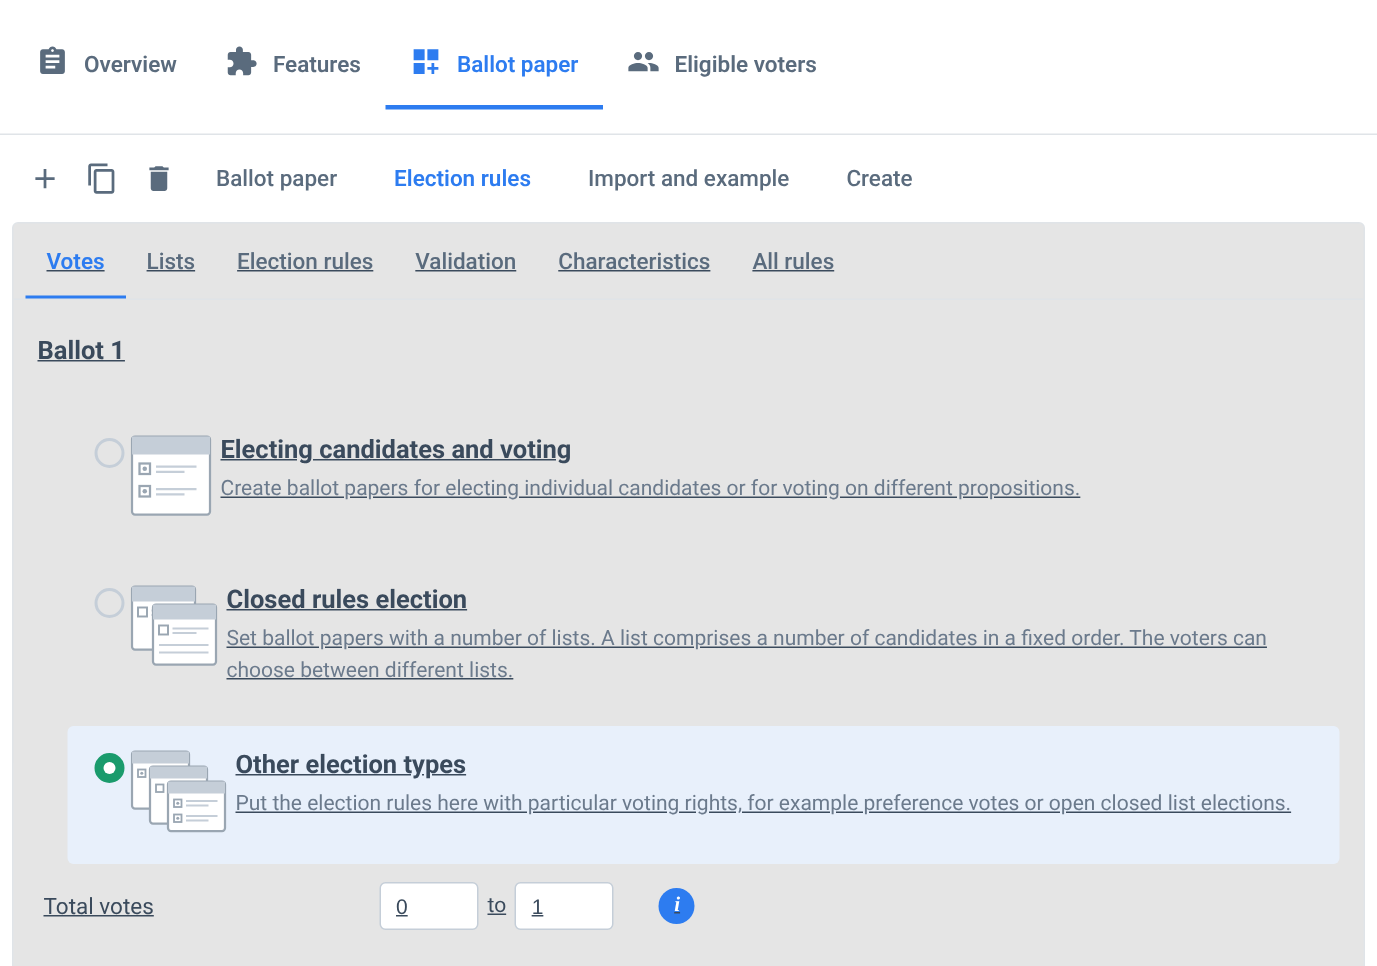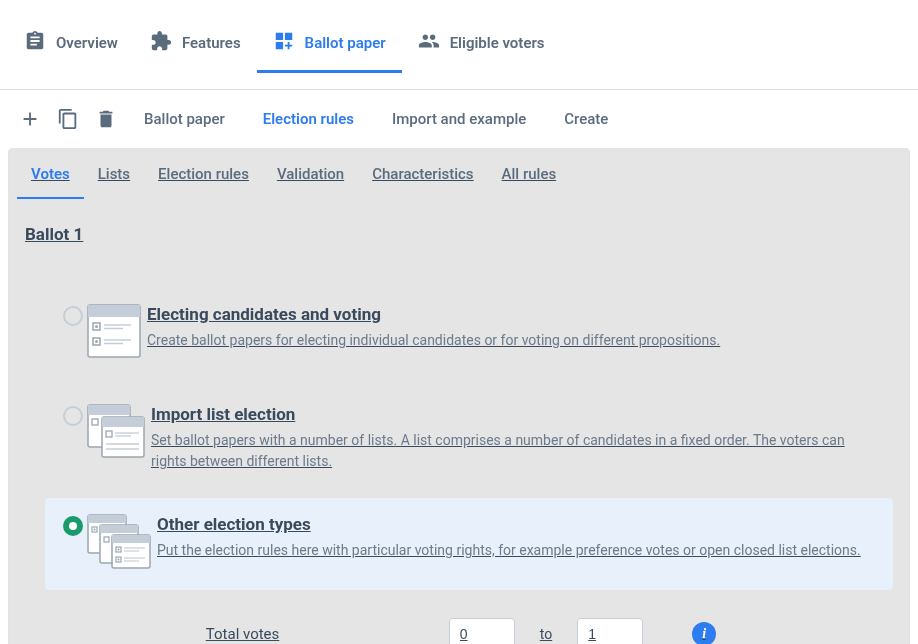--- a/index.html
+++ b/index.html
@@ -74,21 +74,21 @@
     .sub-tab.active {
       color: #2d7cf0;
       border-bottom-color: #2d7cf0;
       font-weight: 600;
     }
     .content { padding: 24px 16px 30px; }
     .ballot-title {
       font-size: 17px;
       font-weight: 700;
       color: #3a4a5c;
-      margin-bottom: 44px;
+      margin-bottom: 30px;
       padding-left: 0;
     }
     .option {
       display: flex;
       align-items: flex-start;
       gap: 4px;
       padding: 16px 18px;
       border-radius: 4px;
       cursor: pointer;
     }
@@ -123,24 +123,23 @@
       margin-bottom: 6px;
     }
     .option-desc {
       font-size: 14px;
       color: #6b7a8c;
       line-height: 1.5;
     }
     .total-row {
       display: flex;
       align-items: center;
-      gap: 25px;
-      margin-top: 28px;
+      gap: 6px;
+      margin-top: 12px;
       padding-left: 4px;
-      justify-content: center;
     }
     .total-label {
       font-size: 15px;
       color: #3a4a5c;
       width: 218px;
     }
     .num-input {
       width: 66px;
       height: 32px;
       border: 1px solid #c5ced8;
@@ -272,22 +271,22 @@
               <rect x="15" y="13" width="42" height="40" fill="#fff" stroke="#9aa6b2" stroke-width="1.5" rx="2"></rect>
               <rect x="15" y="13" width="42" height="10" fill="#c5ced8"></rect>
               <rect x="19" y="27" width="6" height="6" fill="none" stroke="#9aa6b2" stroke-width="1.3"></rect>
               <line x1="28" y1="29" x2="52" y2="29" stroke="#c5ced8" stroke-width="1.3"></line>
               <line x1="28" y1="32" x2="44" y2="32" stroke="#c5ced8" stroke-width="1.3"></line>
               <line x1="19" y1="40" x2="52" y2="40" stroke="#c5ced8" stroke-width="1.3"></line>
               <line x1="19" y1="45" x2="52" y2="45" stroke="#c5ced8" stroke-width="1.3"></line>
             </svg>
       </div>
       <div class="option-text">
-        <div class="option-title">Import list election</div>
-        <div class="option-desc">Set ballot papers with a number of lists. A list comprises a number of candidates in a fixed order. The voters can rights between different lists.</div>
+        <div class="option-title">Closed rules election</div>
+        <div class="option-desc">Set ballot papers with a number of lists. A list comprises a number of candidates in a fixed order. The voters can choose between different lists.</div>
       </div>
     </div>
 
     <div class="option selected">
       <div class="radio"></div>
       <div class="option-illus">
         <svg width="66" height="56" viewBox="0 0 66 56">
               <rect x="1" y="1" width="38" height="38" fill="#fff" stroke="#9aa6b2" stroke-width="1.5" rx="2"></rect>
               <rect x="1" y="1" width="38" height="8" fill="#c5ced8"></rect>
               <rect x="5" y="13" width="5" height="5" fill="none" stroke="#9aa6b2" stroke-width="1.2"></rect>

